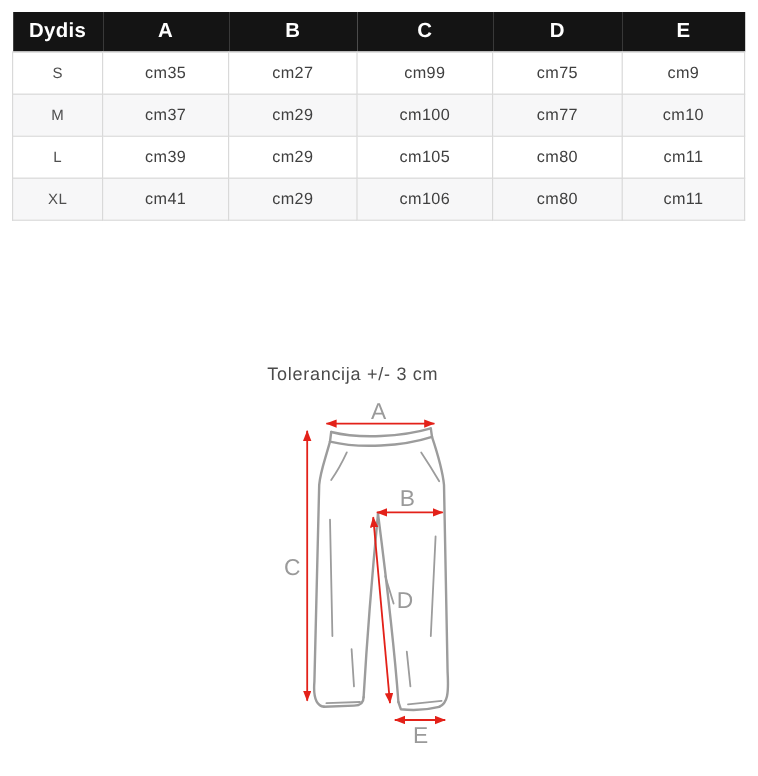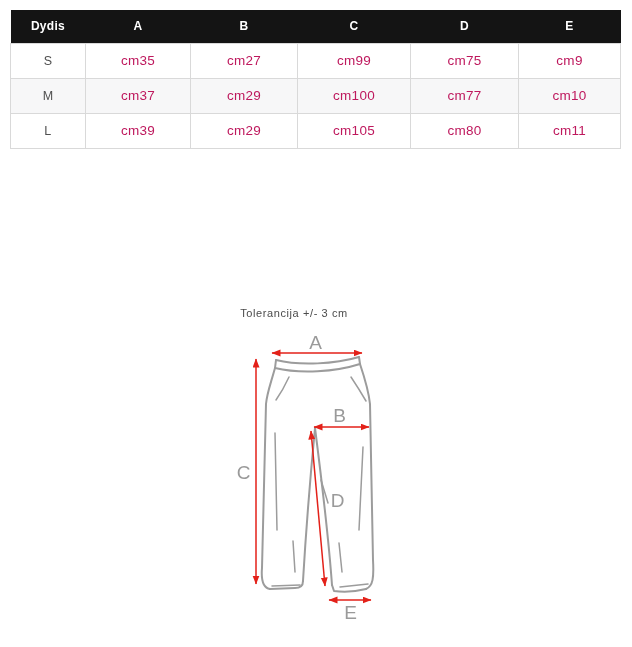--- a/index.html
+++ b/index.html
@@ -4,35 +4,35 @@
 <style>
   * { margin:0; padding:0; box-sizing:border-box; }
   html,body { background:#ffffff; }
   body { font-family:"Liberation Sans","DejaVu Sans",sans-serif; }
   .page { position:relative; width:632px; height:647px; background:#fff; overflow:hidden; }
 
   
   .size-table-wrap { position:absolute; left:10px; top:10px; width:610px; }
   table.size-table { width:610px; border-collapse:collapse; table-layout:fixed; }
   table.size-table thead th {
-    background:#141414; color:#ffffff; font-size:12px; font-weight:bold;
+    background:#141414; color:#ffffff; font-size:17px; font-weight:bold;
     height:33px; text-align:center; border:none; letter-spacing:0.3px;
   }
   table.size-table tbody td {
     height:35px; text-align:center; vertical-align:middle;
-    border:1px solid #d9d9d9; color:#be185d; font-size:13.5px;
+    border:1px solid #d9d9d9; color:#404040; font-size:13.5px;
     background:#ffffff; letter-spacing:0.3px;
   }
   table.size-table tbody tr.alt td { background:#f7f7f8; }
   table.size-table tbody td.size-col { font-size:12.5px; color:#4f4f4f; }
 
   
   .tolerance-note {
     position:absolute; top:303px; left:0; width:552px; text-align:center;
-    color:#4b4b4b; font-size:11px; letter-spacing:0.6px; line-height:20px;padding-left:36px;
+    color:#4b4b4b; font-size:15px; letter-spacing:0.6px; line-height:20px;padding-left:36px;
   }
 
   
   .diagram-svg { position:absolute; left:200px; top:330px; }
   .outline { stroke:#9c9c9c; stroke-width:2; fill:none; stroke-linecap:round; stroke-linejoin:round; }
   .detail  { stroke:#9c9c9c; stroke-width:1.5; fill:none; stroke-linecap:round; }
   .marrow  { stroke:#e32119; stroke-width:1.5; fill:none; }
   .mlabel  { fill:#9a9a9a; font-family:"Liberation Sans","DejaVu Sans",sans-serif;
              font-size:19px; font-weight:500; text-anchor:middle; letter-spacing:1px; }
 </style>
@@ -76,20 +76,28 @@
           <td>cm29</td>
           <td>cm100</td>
           <td>cm77</td>
           <td>cm10</td>
         </tr>
         <tr>
           <td class="size-col">L</td>
           <td>cm39</td>
           <td>cm29</td>
           <td>cm105</td>
+          <td>cm80</td>
+          <td>cm11</td>
+        </tr>
+        <tr class="alt">
+          <td class="size-col">XL</td>
+          <td>cm41</td>
+          <td>cm29</td>
+          <td>cm106</td>
           <td>cm80</td>
           <td>cm11</td>
         </tr>
       </tbody>
     </table>
   </div>
 
   <div class="tolerance-note">Tolerancija +/- 3 cm</div>
 
   <svg class="diagram-svg" width="250" height="320" viewBox="0 0 250 320" xmlns="http://www.w3.org/2000/svg">

